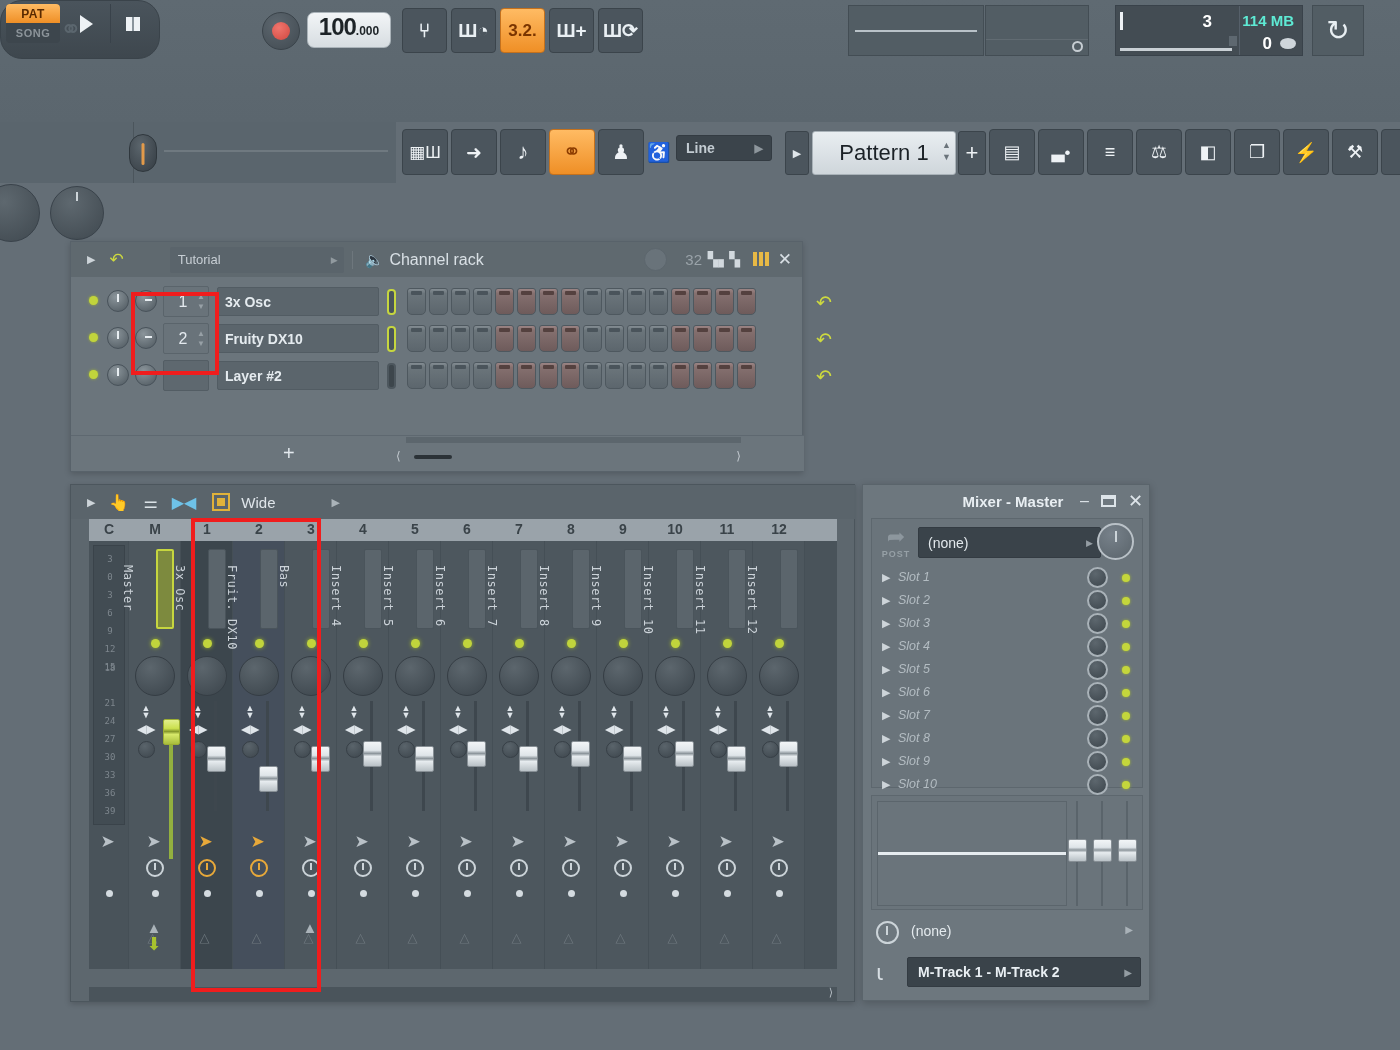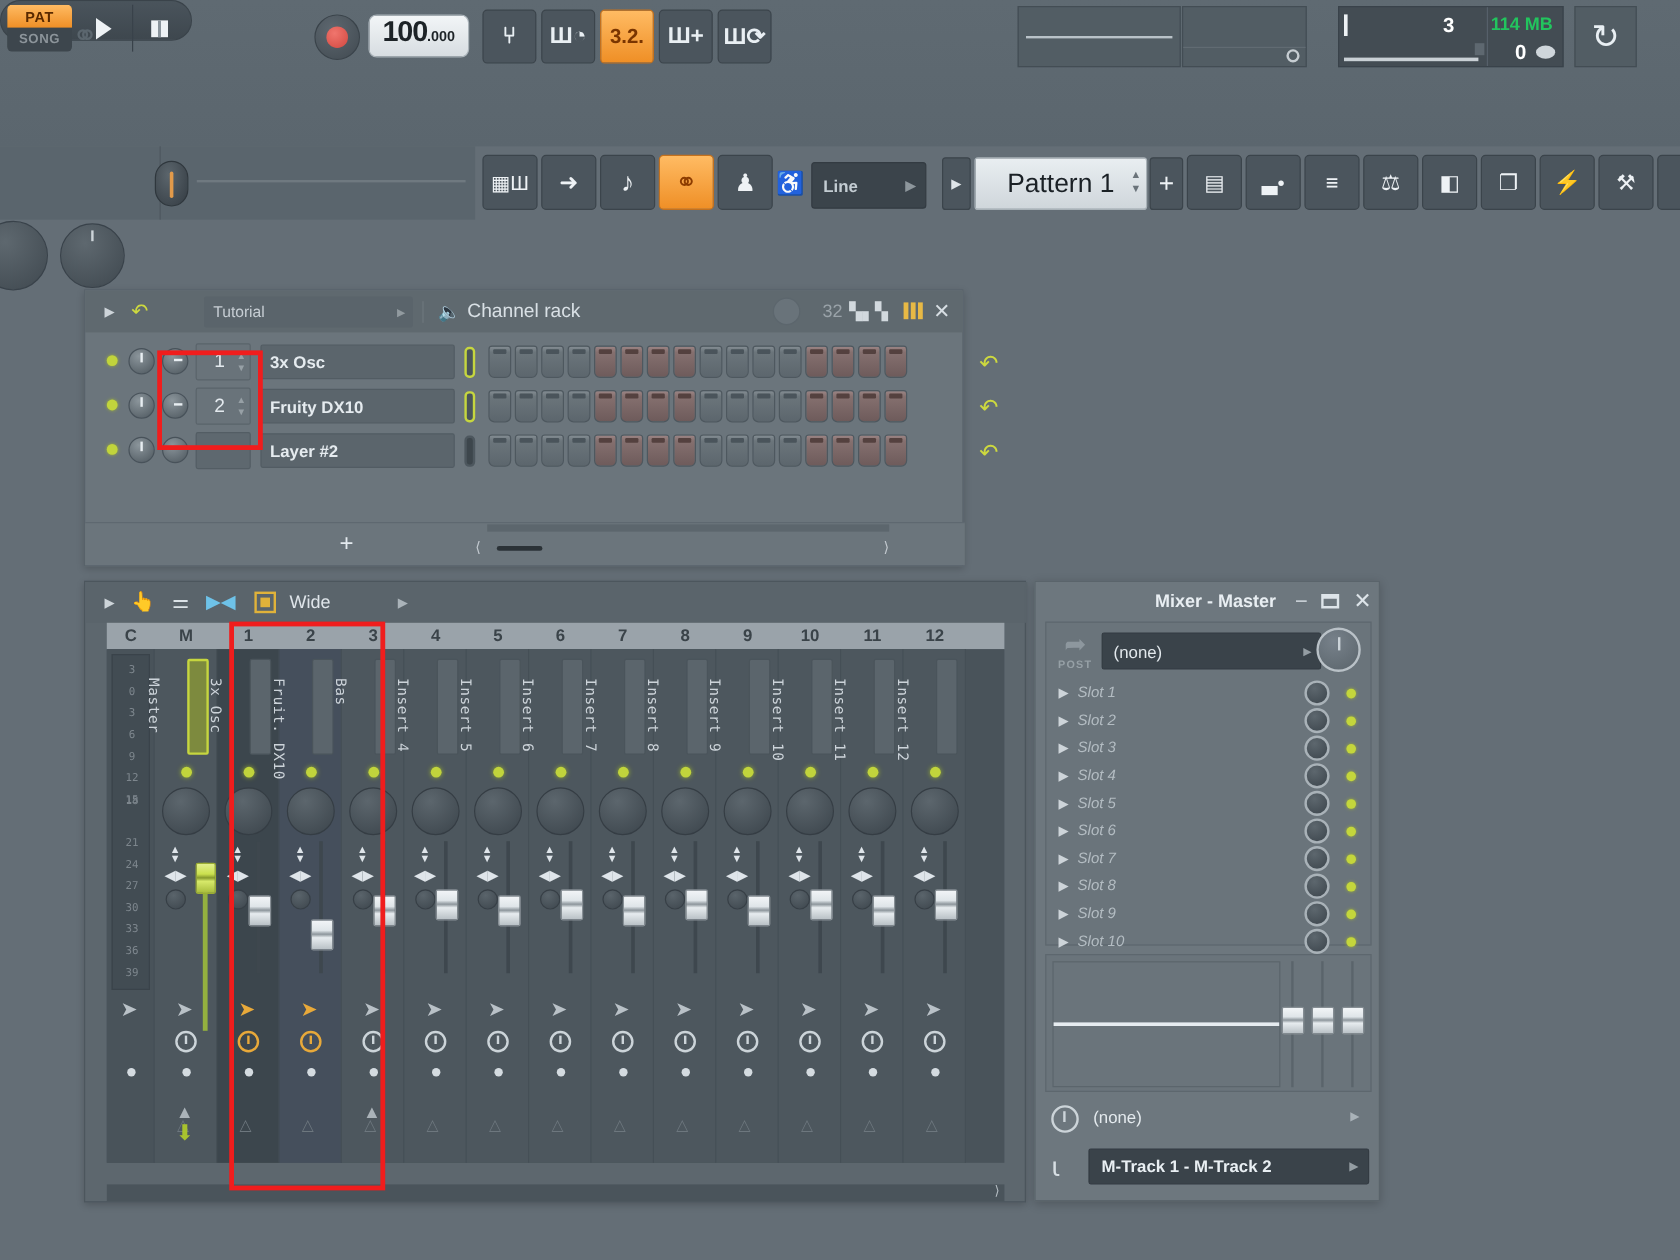--- a/index.html
+++ b/index.html
@@ -12,21 +12,21 @@
   }
 
   
   #toolbar { position:absolute; left:0; top:0; width:1400px; height:122px;
              background:linear-gradient(180deg,#5f6a72 0%,#5b666e 100%); }
   .tb-row { position:absolute; left:0; width:1400px; height:61px; }
   #tb-row1 { top:0; }
   #tb-row2 { top:61px; }
 
   
-  #transport { left:104px; top:7px; width:160px; height:34px;
+  #transport { left:104px; top:7px; width:160px; height:59px;
       background:linear-gradient(180deg,#4a545c,#3e474e); border-radius:22px; border:1px solid #3a434a; }
   #pat-song { position:absolute; left:6px; top:4px; width:54px; height:39px; border-radius:4px;
       background:#3d464d; overflow:hidden; display:flex; flex-direction:column; }
   #pat-lab { height:19px; background:linear-gradient(180deg,#ffbb63,#ef8f26); color:#5a2a00;
       font-size:12px; font-weight:bold; display:flex; align-items:center; justify-content:center;
       letter-spacing:0.5px; }
   #song-lab { flex:1; color:#8c949a; font-size:11px; font-weight:bold; display:flex;
       align-items:center; justify-content:center; letter-spacing:0.5px; }
   #play-btn { position:absolute; left:64px; top:4px; width:44px; height:39px;
       display:flex; align-items:center; justify-content:center; }
@@ -65,21 +65,21 @@
   #osc2 { position:absolute; left:985px; top:5px; width:104px; height:51px; background:#525d64;
       border:1px solid #434d54; }
   #osc2 .hr { position:absolute; left:0; right:0; top:33px; height:1px; background:#616b72; }
   #osc2 .cir { position:absolute; right:5px; bottom:3px; width:11px; height:11px; border-radius:50%;
       border:2px solid #c6cdd2; }
 
   #cpu { position:absolute; left:1115px; top:5px; width:188px; height:51px; background:#434c53;
       border:1px solid #39424a; }
   #cpu .bar { position:absolute; left:4px; top:6px; width:3px; height:18px; background:#eef2f5; }
   #cpu .v1 { position:absolute; right:90px; top:6px; font-size:17px; font-weight:bold; color:#fff; }
-  #cpu .v2 { position:absolute; right:8px; top:6px; font-size:15px; font-weight:bold; color:#22c55e; }
+  #cpu .v2 { position:absolute; right:8px; top:6px; font-size:15px; font-weight:bold; color:#5eead4; }
   #cpu .v3 { position:absolute; right:30px; top:28px; font-size:17px; font-weight:bold; color:#fff; }
   #cpu .sep { position:absolute; left:123px; top:0; bottom:0; width:1px; background:#56606a; }
   #cpu .sm { position:absolute; left:113px; top:30px; width:8px; height:10px; background:#5e6870; }
   #cpu .blob { position:absolute; right:6px; top:32px; width:16px; height:11px; border-radius:50%;
       background:#cfd6db; }
   #cpu .prog { position:absolute; left:4px; bottom:4px; width:112px; height:3px; background:#c9d0d5; }
 
   #reload { position:absolute; left:1312px; top:5px; width:52px; height:51px; background:#525d64;
       border:1px solid #434d54; display:flex; align-items:center; justify-content:center;
       color:#e9eff3; font-size:28px; }
@@ -99,21 +99,21 @@
   #pitchknob::after{ content:""; position:absolute; left:50%; top:8px; width:3px; height:22px;
       background:#e29a4a; transform:translateX(-50%); border-radius:2px; }
   #pitchline { position:absolute; left:30px; right:8px; top:28px; height:2px; background:#6f7980; }
 
   .ico2 { position:absolute; top:68px; width:46px; height:46px; border-radius:4px;
       background:#4b555d; border:1px solid #3b444b; display:flex; align-items:center;
       justify-content:center; color:#eef2f5; font-size:19px; }
   .ico2.on { background:linear-gradient(180deg,#ffbb63,#ef8f26); border-color:#c4711d; color:#8c3c00; }
 
   #hp { position:absolute; left:647px; top:80px; width:24px; height:22px; color:#dfe5ea; font-size:19px; }
-  #linebox { position:absolute; left:676px; top:74px; width:96px; height:39px; background:#3b444b;
+  #linebox { position:absolute; left:676px; top:74px; width:96px; height:26px; background:#3b444b;
       border:1px solid #333b42; border-radius:3px; color:#c3ccd2; font-size:14px; font-weight:bold;
       display:flex; align-items:center; padding-left:9px; }
   #linebox .ar { position:absolute; right:8px; color:#8d969c; font-size:11px; }
   #patarrow { position:absolute; left:785px; top:70px; width:24px; height:44px; background:#4b555d;
       border:1px solid #3b444b; border-radius:3px; display:flex; align-items:center;
       justify-content:center; color:#e0e6ea; font-size:11px; }
   #patbox { position:absolute; left:812px; top:70px; width:144px; height:44px;
       background:linear-gradient(180deg,#e9eef1,#cfd6db); border:1px solid #a9b2b8; border-radius:3px;
       display:flex; align-items:center; justify-content:center; color:#1b2126; font-size:22px; }
   #patspin { position:absolute; right:4px; top:7px; color:#6a737a; font-size:9px; line-height:12px; }

